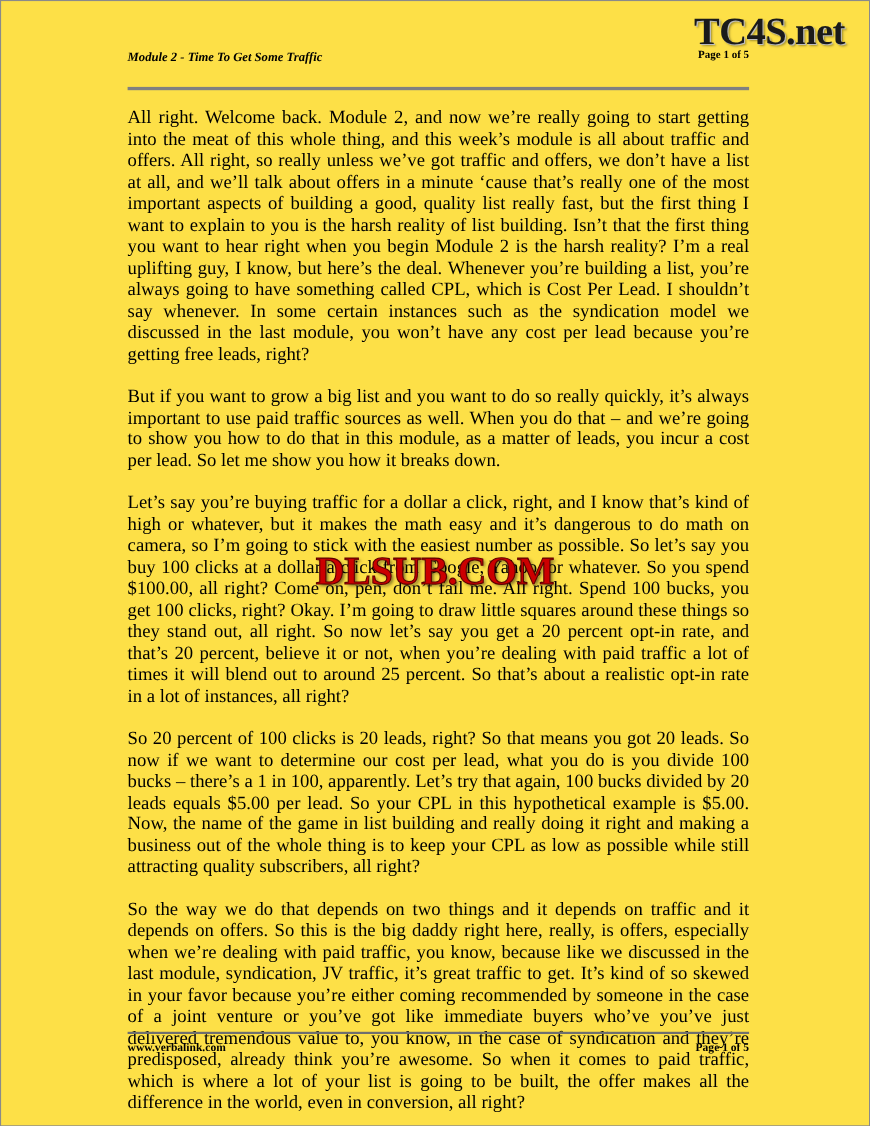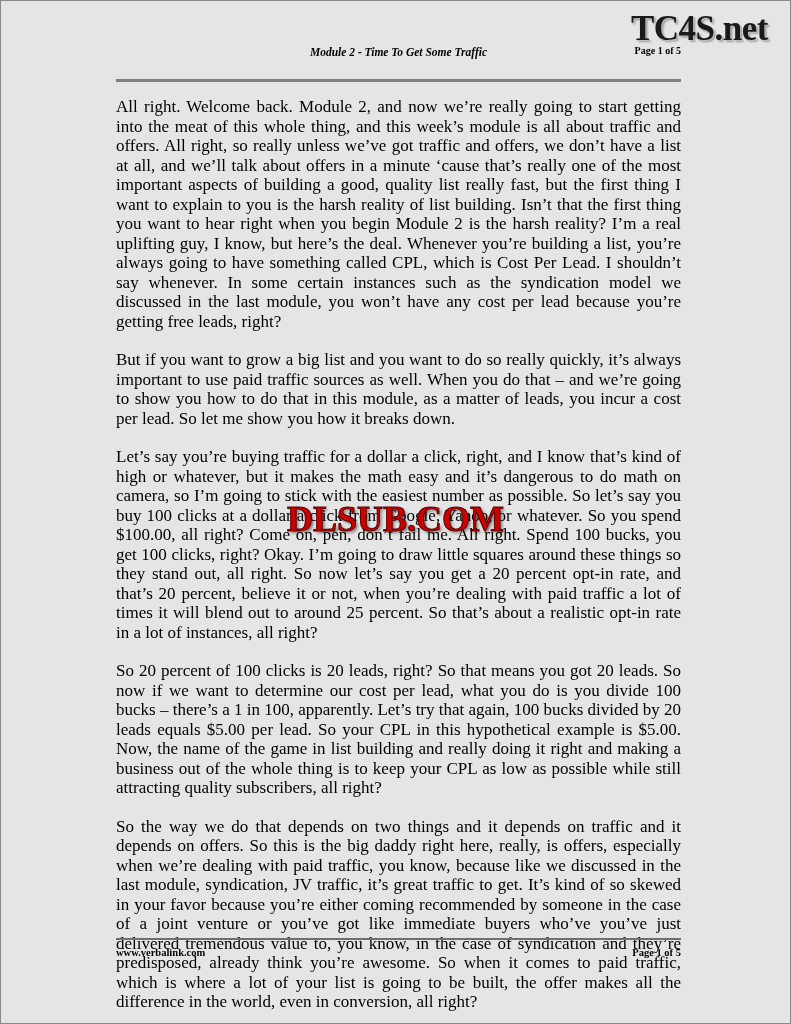--- a/index.html
+++ b/index.html
@@ -12,21 +12,21 @@
     height: 1024px;
     position: relative;
     font-family: "Liberation Serif", serif;
     overflow: hidden;
   }
   .page {
     position: absolute;
     left: 0; top: 0;
     width: 791px;
     height: 1024px;
-    background: #e5e5e5;
+    background: #fde047;
     border: 1px solid #8a8a8a;
     box-sizing: border-box;
   }
   
   .wm-top {
     position: absolute;
     right: 22px;
     top: 8px;
     font-family: "Liberation Serif", serif;
     font-weight: bold;
@@ -38,21 +38,20 @@
   }
   
   .header {
     position: absolute;
     left: 115px;
     top: 44px;
     width: 565px;
     font-family: "Liberation Serif", serif;
   }
   .header .center {
-    text-align: center;
     font-weight: bold;
     font-style: italic;
     font-size: 11.5px;
     line-height: 14px;
     color: #000;
   }
   .header .pageno {
     position: absolute;
     right: 0;
     top: 0;

